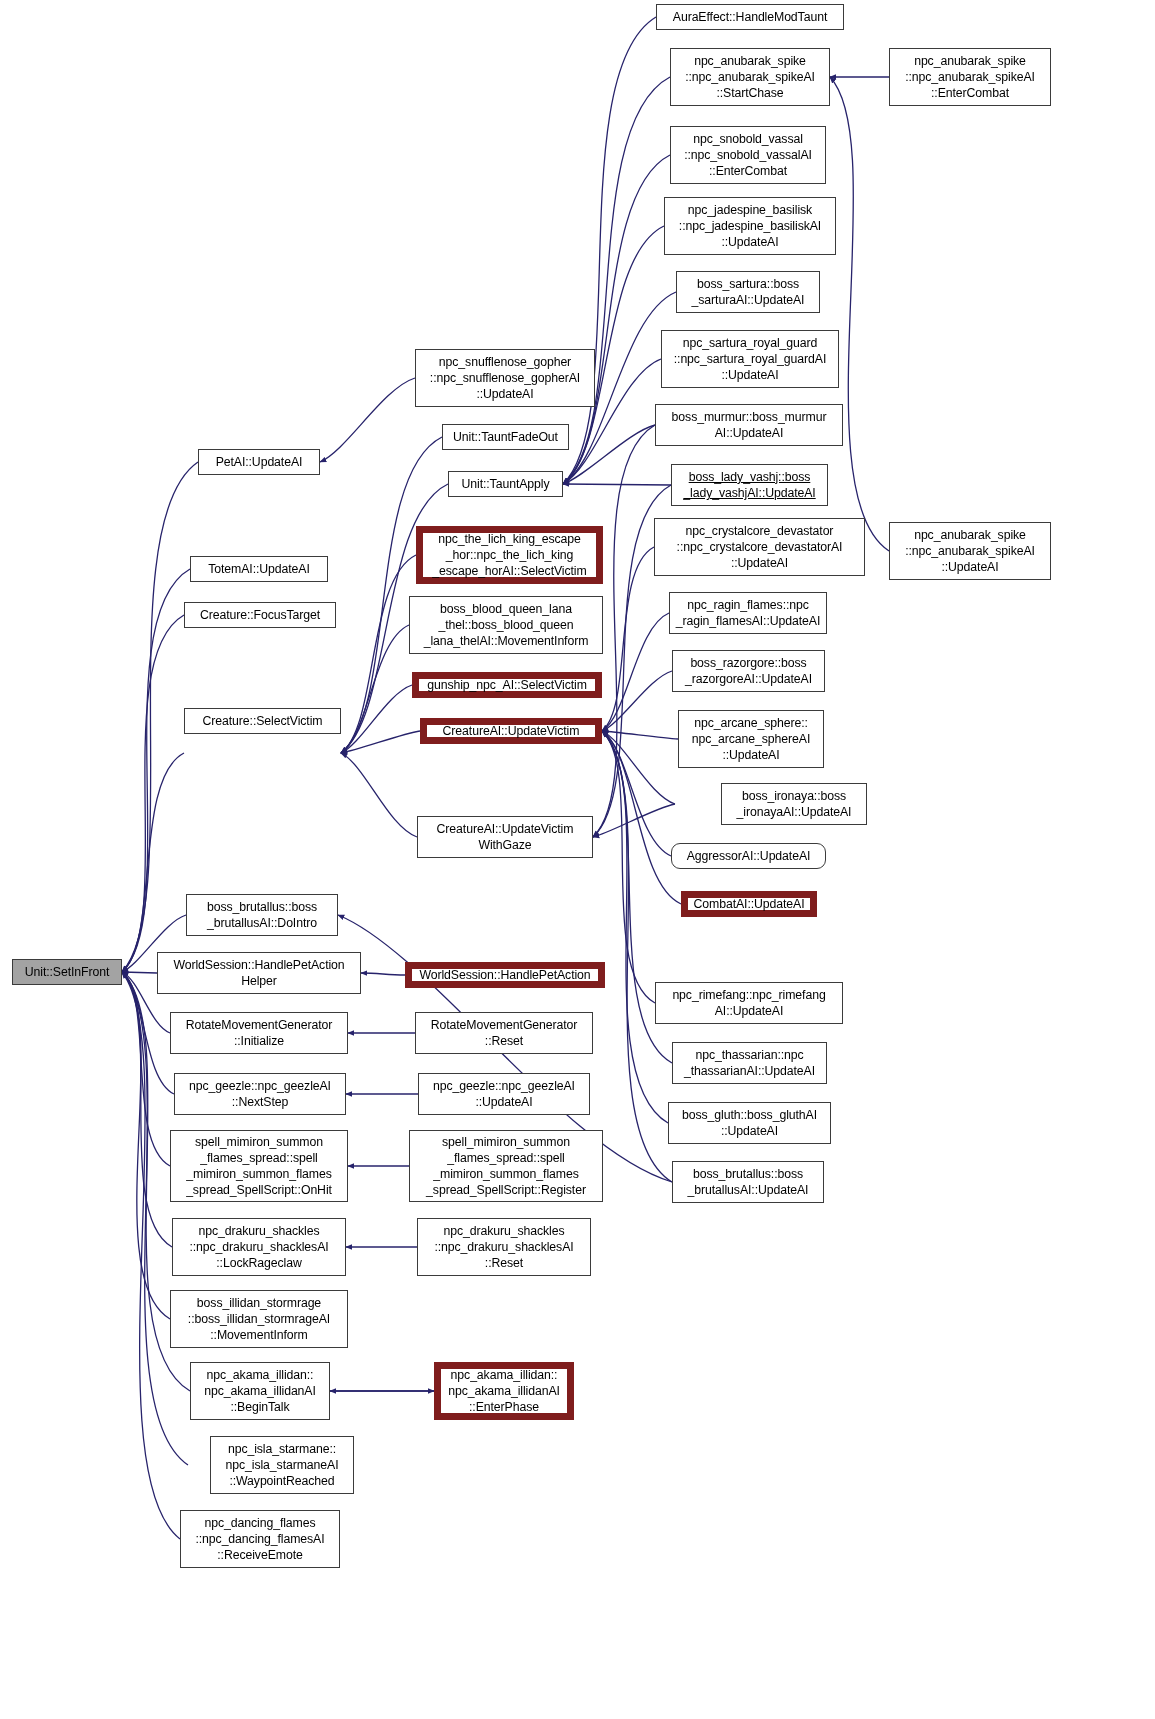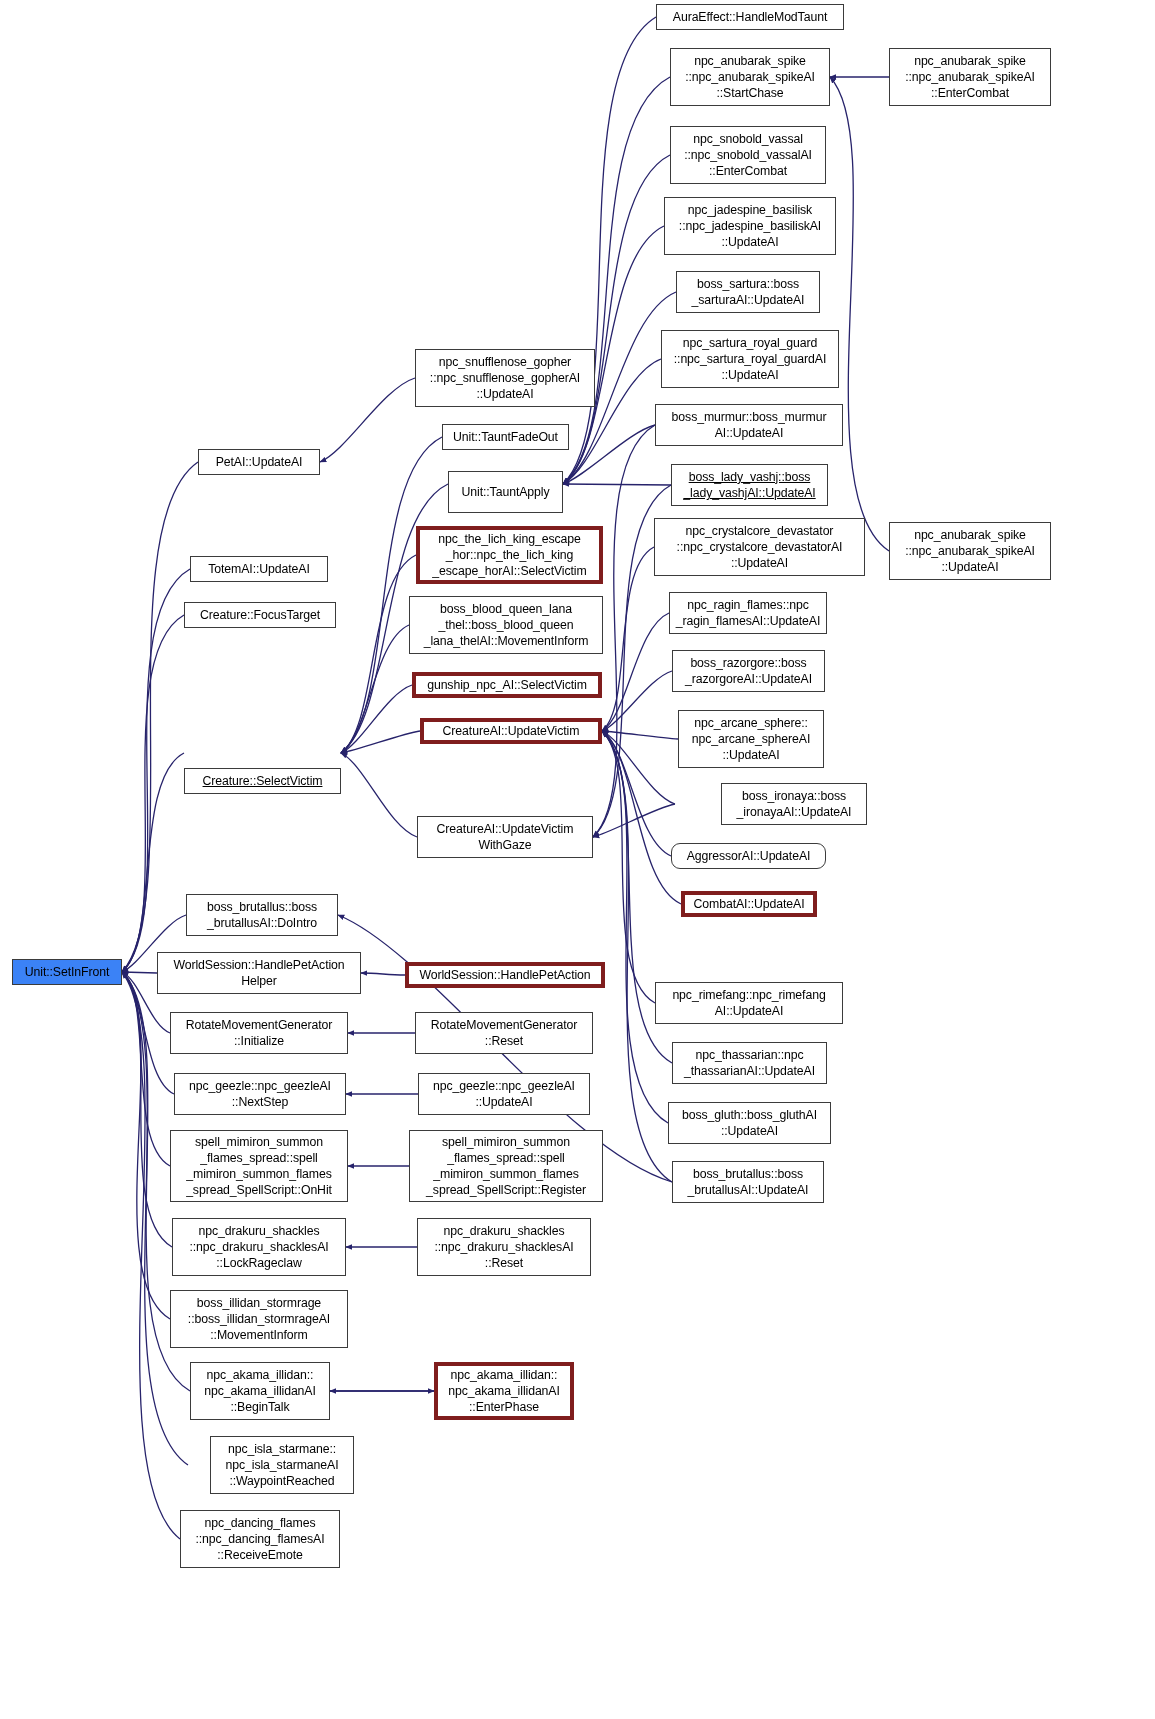--- a/index.html
+++ b/index.html
@@ -21,22 +21,22 @@
     text-align:center;
     border:1px solid #3b3b3b;
     background:#ffffff;
     color:#000000;
     font-size:12.3px;
     line-height:1.32;
     letter-spacing:-0.1px;
     white-space:pre-line;
     padding:1px 9px;
   }
-  .node.red{border:4px solid #7f1d1d;}
-  .node.root{background:#3b82f6;border:1px solid #3b3b3b;}
+  .node.red{border:7px solid #7f1d1d;}
+  .node.root{background:#a3a3a3;border:1px solid #3b3b3b;}
 </style>
 </head>
 <body>
 
 <div id="canvas">
   <svg id="edges" xmlns="http://www.w3.org/2000/svg">
       <defs>
         <marker id="arr" viewBox="0 0 10 10" refX="9" refY="5" markerWidth="7" markerHeight="7" orient="auto-start-reverse" markerUnits="userSpaceOnUse">
           <path d="M 0 1 L 10 5 L 0 9 z" fill="#27236b"></path>
         </marker>
@@ -94,21 +94,21 @@
       <path d="M 672 1182 C 563.8199999999999 1149.96, 430.15999999999997 952.38, 338 915" fill="none" stroke="#27236b" stroke-width="1.3" marker-end="url(#arr)"></path>
       <path d="M 655 425 C 569.68 474.44, 653.6 779.3199999999999, 593 837" fill="none" stroke="#27236b" stroke-width="1.3" marker-end="url(#arr)"></path>
       <path d="M 675 804 C 654.3 807.96, 611.72 832.38, 593 837" fill="none" stroke="#27236b" stroke-width="1.3" marker-end="url(#arr)"></path>
       <path d="M 671 485 C 593.6 527.24, 649.28 787.72, 593 837" fill="none" stroke="#27236b" stroke-width="1.3" marker-end="url(#arr)"></path>
     </svg>
   <div id="nodes">
       <div class="node root" style="left: 12px; top: 959px; width: 110px; height: 26px;">Unit::SetInFront</div>
       <div class="node" style="left: 198px; top: 449px; width: 122px; height: 26px;">PetAI::UpdateAI</div>
       <div class="node" style="left: 190px; top: 556px; width: 138px; height: 26px;">TotemAI::UpdateAI</div>
       <div class="node" style="left: 184px; top: 602px; width: 152px; height: 26px;">Creature::FocusTarget</div>
-      <div class="node" style="left: 184px; top: 768px; width: 157px; height: 26px; text-decoration: underline;">Creature::SelectVictim</div>
+      <div class="node" style="left: 184px; top: 708px; width: 157px; height: 26px;">Creature::SelectVictim</div>
       <div class="node" style="left: 186px; top: 894px; width: 152px; height: 42px;">boss_brutallus::boss
 _brutallusAI::DoIntro</div>
       <div class="node" style="left: 157px; top: 952px; width: 204px; height: 42px;">WorldSession::HandlePetAction
 Helper</div>
       <div class="node" style="left: 170px; top: 1012px; width: 178px; height: 42px;">RotateMovementGenerator
 ::Initialize</div>
       <div class="node" style="left: 174px; top: 1073px; width: 172px; height: 42px;">npc_geezle::npc_geezleAI
 ::NextStep</div>
       <div class="node" style="left: 170px; top: 1130px; width: 178px; height: 72px;">spell_mimiron_summon
 _flames_spread::spell
@@ -126,21 +126,21 @@
       <div class="node" style="left: 188px; top: 1436px; width: 144px; height: 58px; margin-left: 22px;">npc_isla_starmane::
 npc_isla_starmaneAI
 ::WaypointReached</div>
       <div class="node" style="left: 180px; top: 1510px; width: 160px; height: 58px;">npc_dancing_flames
 ::npc_dancing_flamesAI
 ::ReceiveEmote</div>
       <div class="node" style="left: 415px; top: 349px; width: 180px; height: 58px;">npc_snufflenose_gopher
 ::npc_snufflenose_gopherAI
 ::UpdateAI</div>
       <div class="node" style="left: 442px; top: 424px; width: 127px; height: 26px;">Unit::TauntFadeOut</div>
-      <div class="node" style="left: 448px; top: 471px; width: 115px; height: 42px;">Unit::TauntApply</div>
+      <div class="node" style="left: 448px; top: 471px; width: 115px; height: 26px;">Unit::TauntApply</div>
       <div class="node red" style="left: 416px; top: 526px; width: 187px; height: 58px;">npc_the_lich_king_escape
 _hor::npc_the_lich_king
 _escape_horAI::SelectVictim</div>
       <div class="node" style="left: 409px; top: 596px; width: 194px; height: 58px;">boss_blood_queen_lana
 _thel::boss_blood_queen
 _lana_thelAI::MovementInform</div>
       <div class="node red" style="left: 412px; top: 672px; width: 190px; height: 26px;">gunship_npc_AI::SelectVictim</div>
       <div class="node red" style="left: 420px; top: 718px; width: 182px; height: 26px;">CreatureAI::UpdateVictim</div>
       <div class="node" style="left: 417px; top: 816px; width: 176px; height: 42px;">CreatureAI::UpdateVictim
 WithGaze</div>

